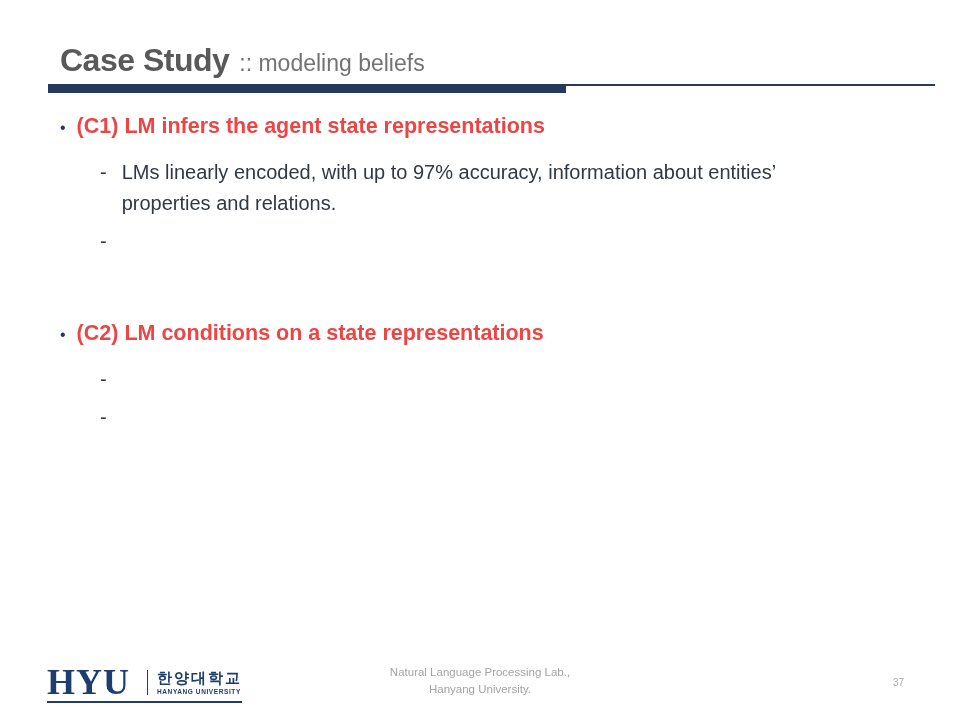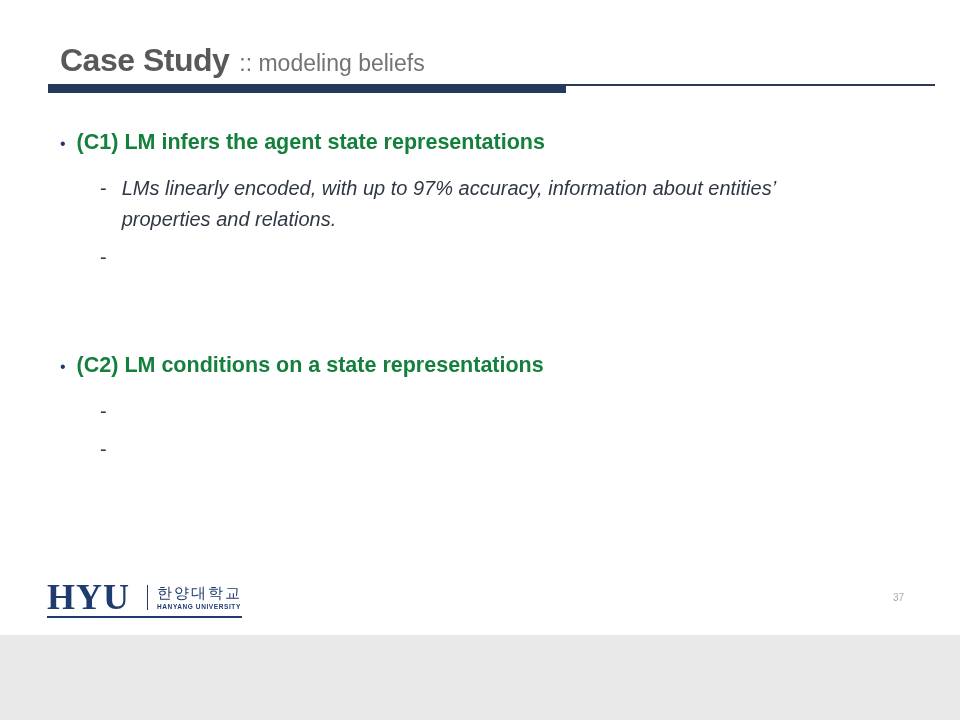--- a/index.html
+++ b/index.html
@@ -1,20 +1,20 @@
 <!DOCTYPE html>
 <html><head>
 <meta charset="utf-8">
 <style>
   * { margin: 0; padding: 0; box-sizing: border-box; }
   html, body { background: #e9e9e9; }
   .slide {
     position: relative;
     width: 960px;
-    height: 635px;
+    height: 720px;
     background: #ffffff;
     font-family: "Liberation Sans", sans-serif;
     overflow: hidden;
     margin: 0 auto;
   }
 
   
   .header { position: absolute; top: 42px; left: 60px; right: 25px; }
   .title-line { display: flex; align-items: baseline; gap: 10px; }
   .title {
@@ -46,44 +46,42 @@
     gap: 11px;
     margin-bottom: 16px;
   }
   .heading-bullet {
     color: #1f3864;
     font-size: 16px;
     line-height: 26px;
     flex: 0 0 auto;
   }
   .heading-text {
-    color: #15803d;
+    color: #ef4444;
     font-weight: bold;
     font-size: 21.5px;
     line-height: 26px;
-    margin-top: 16px;
   }
   .bullet-row {
     display: flex;
     align-items: flex-start;
     gap: 15px;
     margin: 0 0 7px 40px;
   }
   .bullet-dash {
     color: #303845;
     font-size: 20px;
     line-height: 31px;
     flex: 0 0 auto;
   }
   .bullet-text {
     color: #303845;
     font-size: 20px;
     line-height: 31px;
     white-space: pre-line;
-    font-style: italic;
   }
 
   
   .footer { position: absolute; left: 0; right: 0; bottom: 0; height: 70px; }
   .logo {
     position: absolute; left: 47px; bottom: 17px;
     display: inline-block;
   }
   .logo-row {
     display: flex; align-items: center; gap: 17px;
@@ -96,21 +94,21 @@
     line-height: 30px;
     color: #1e3c6e;
     letter-spacing: 1px;
   }
   .logo-text-block {
     border-left: 1.5px solid #1e3c6e;
     padding-left: 9px;
   }
   .logo-kr {
     font-size: 15px;
-    font-weight: normal;
+    font-weight: bold;
     color: #1e3c6e;
     letter-spacing: 2px;
     line-height: 16px;
   }
   .logo-en {
     font-size: 6.5px;
     font-weight: bold;
     color: #1e3c6e;
     letter-spacing: 0.6px;
     margin-top: 2px;
@@ -185,18 +183,20 @@
       <div class="logo-row">
         <span class="logo-acronym">HYU</span>
         <span class="logo-text-block">
           <div class="logo-kr">한양대학교</div>
           <div class="logo-en">HANYANG UNIVERSITY</div>
         </span>
       </div>
       <div class="logo-underline"></div>
     </div>
 
+    <div class="footer-center">Natural Language Processing  Lab.,
+Hanyang University.</div>
 
     <div class="page-number">37</div>
 
   </div>
 
 </div>
 
 </body></html>

